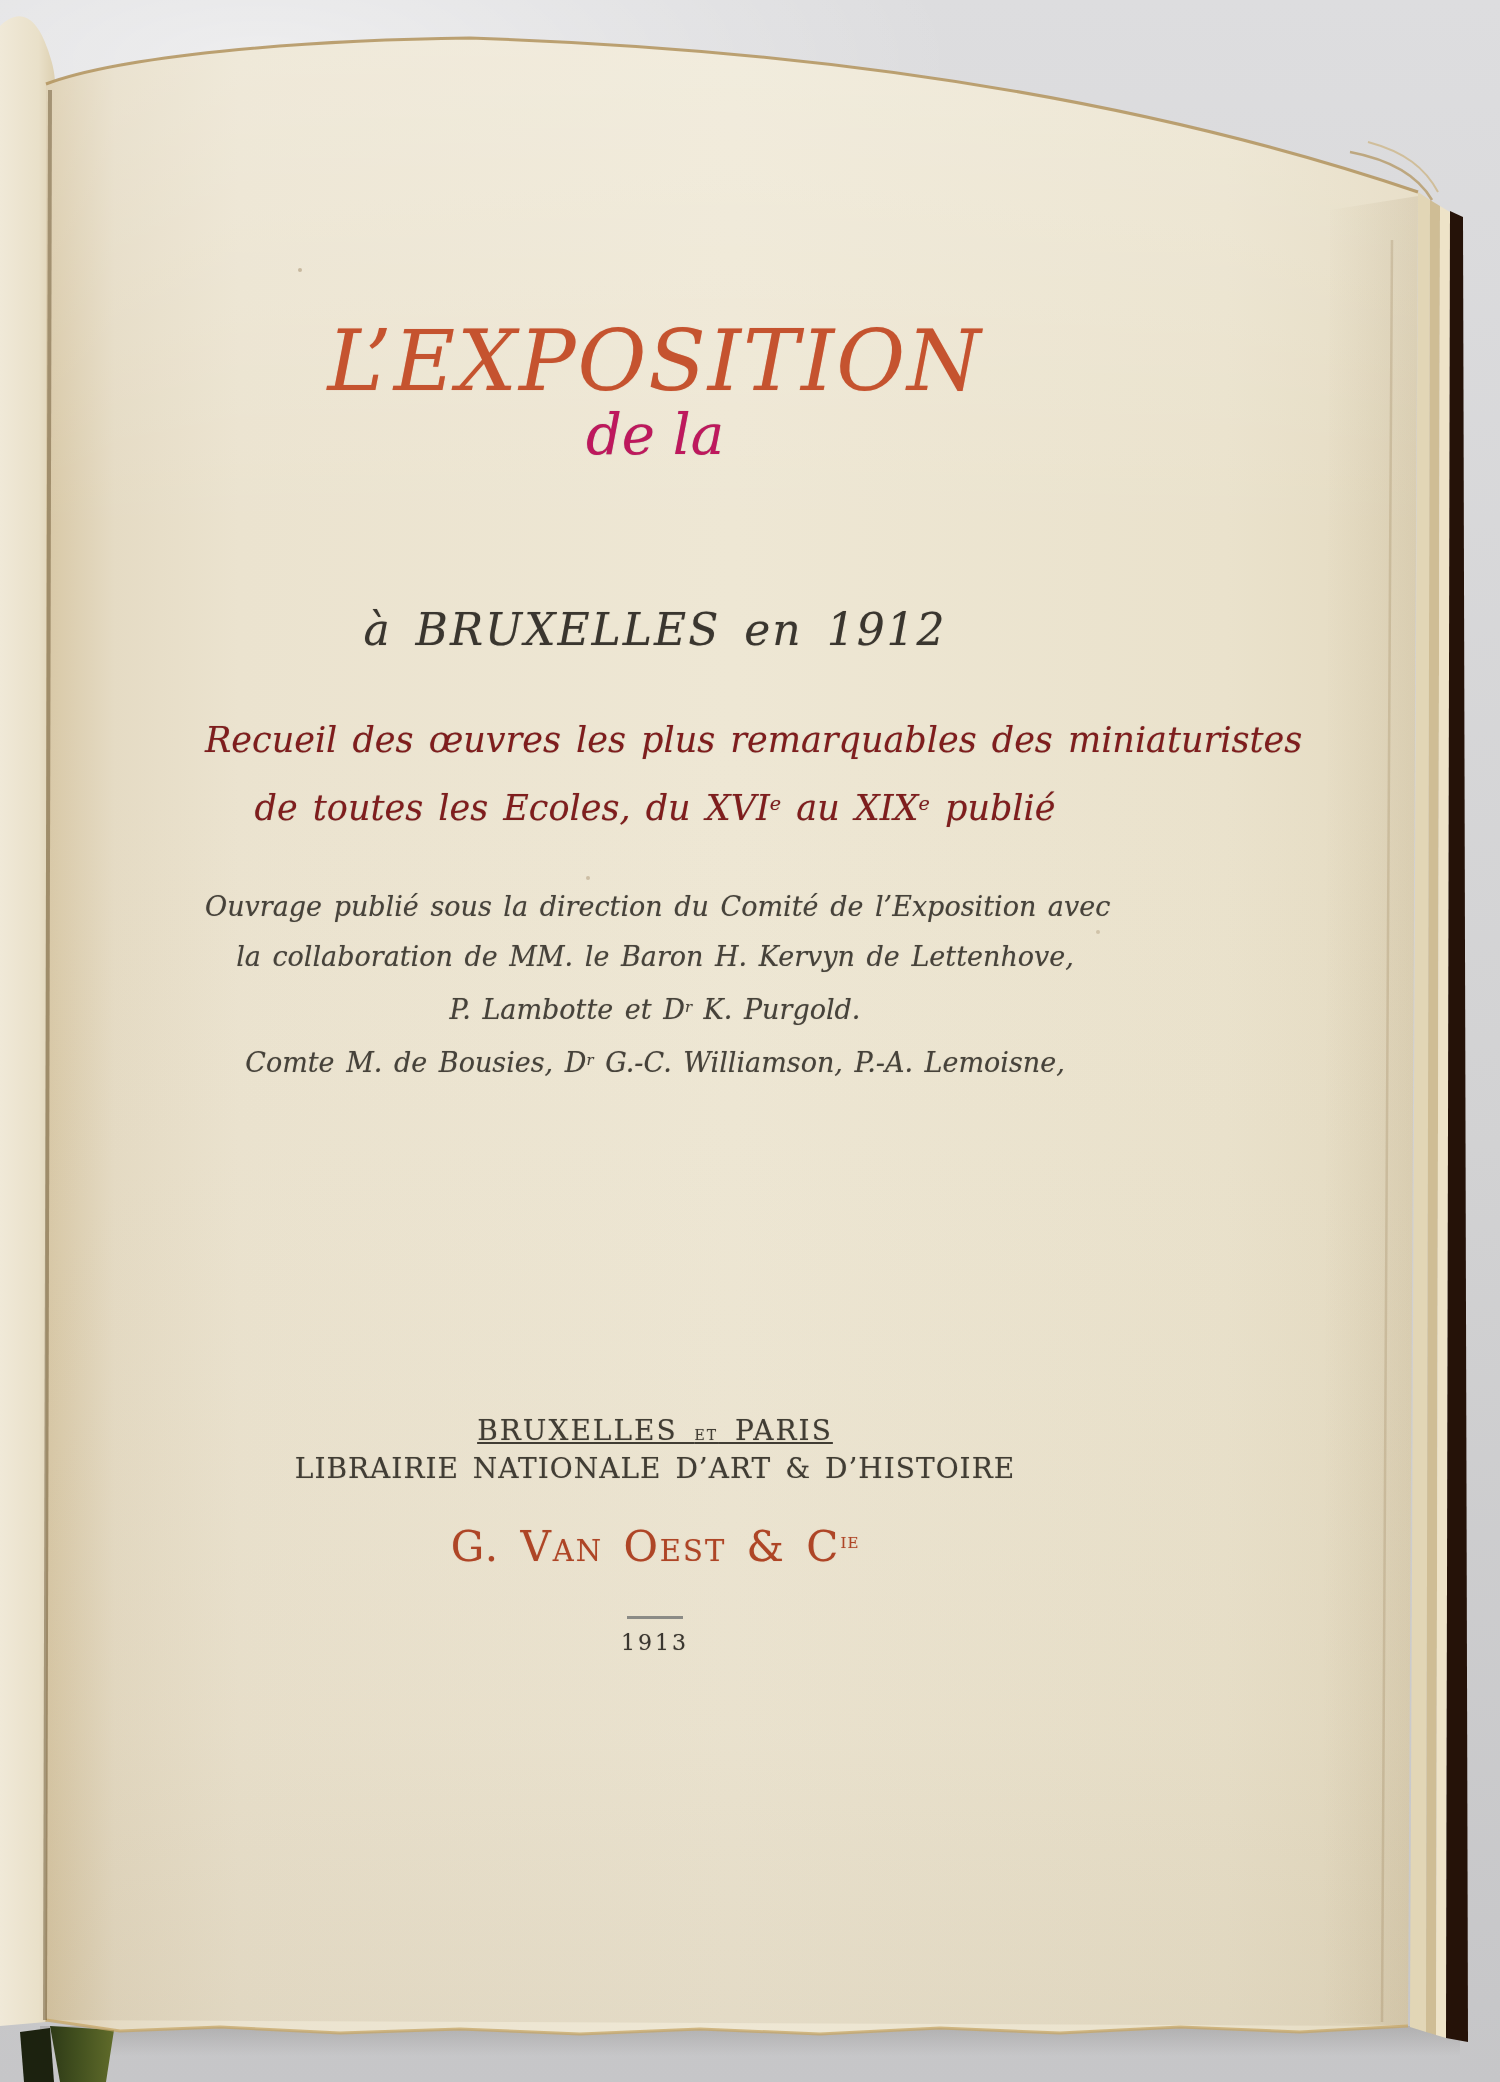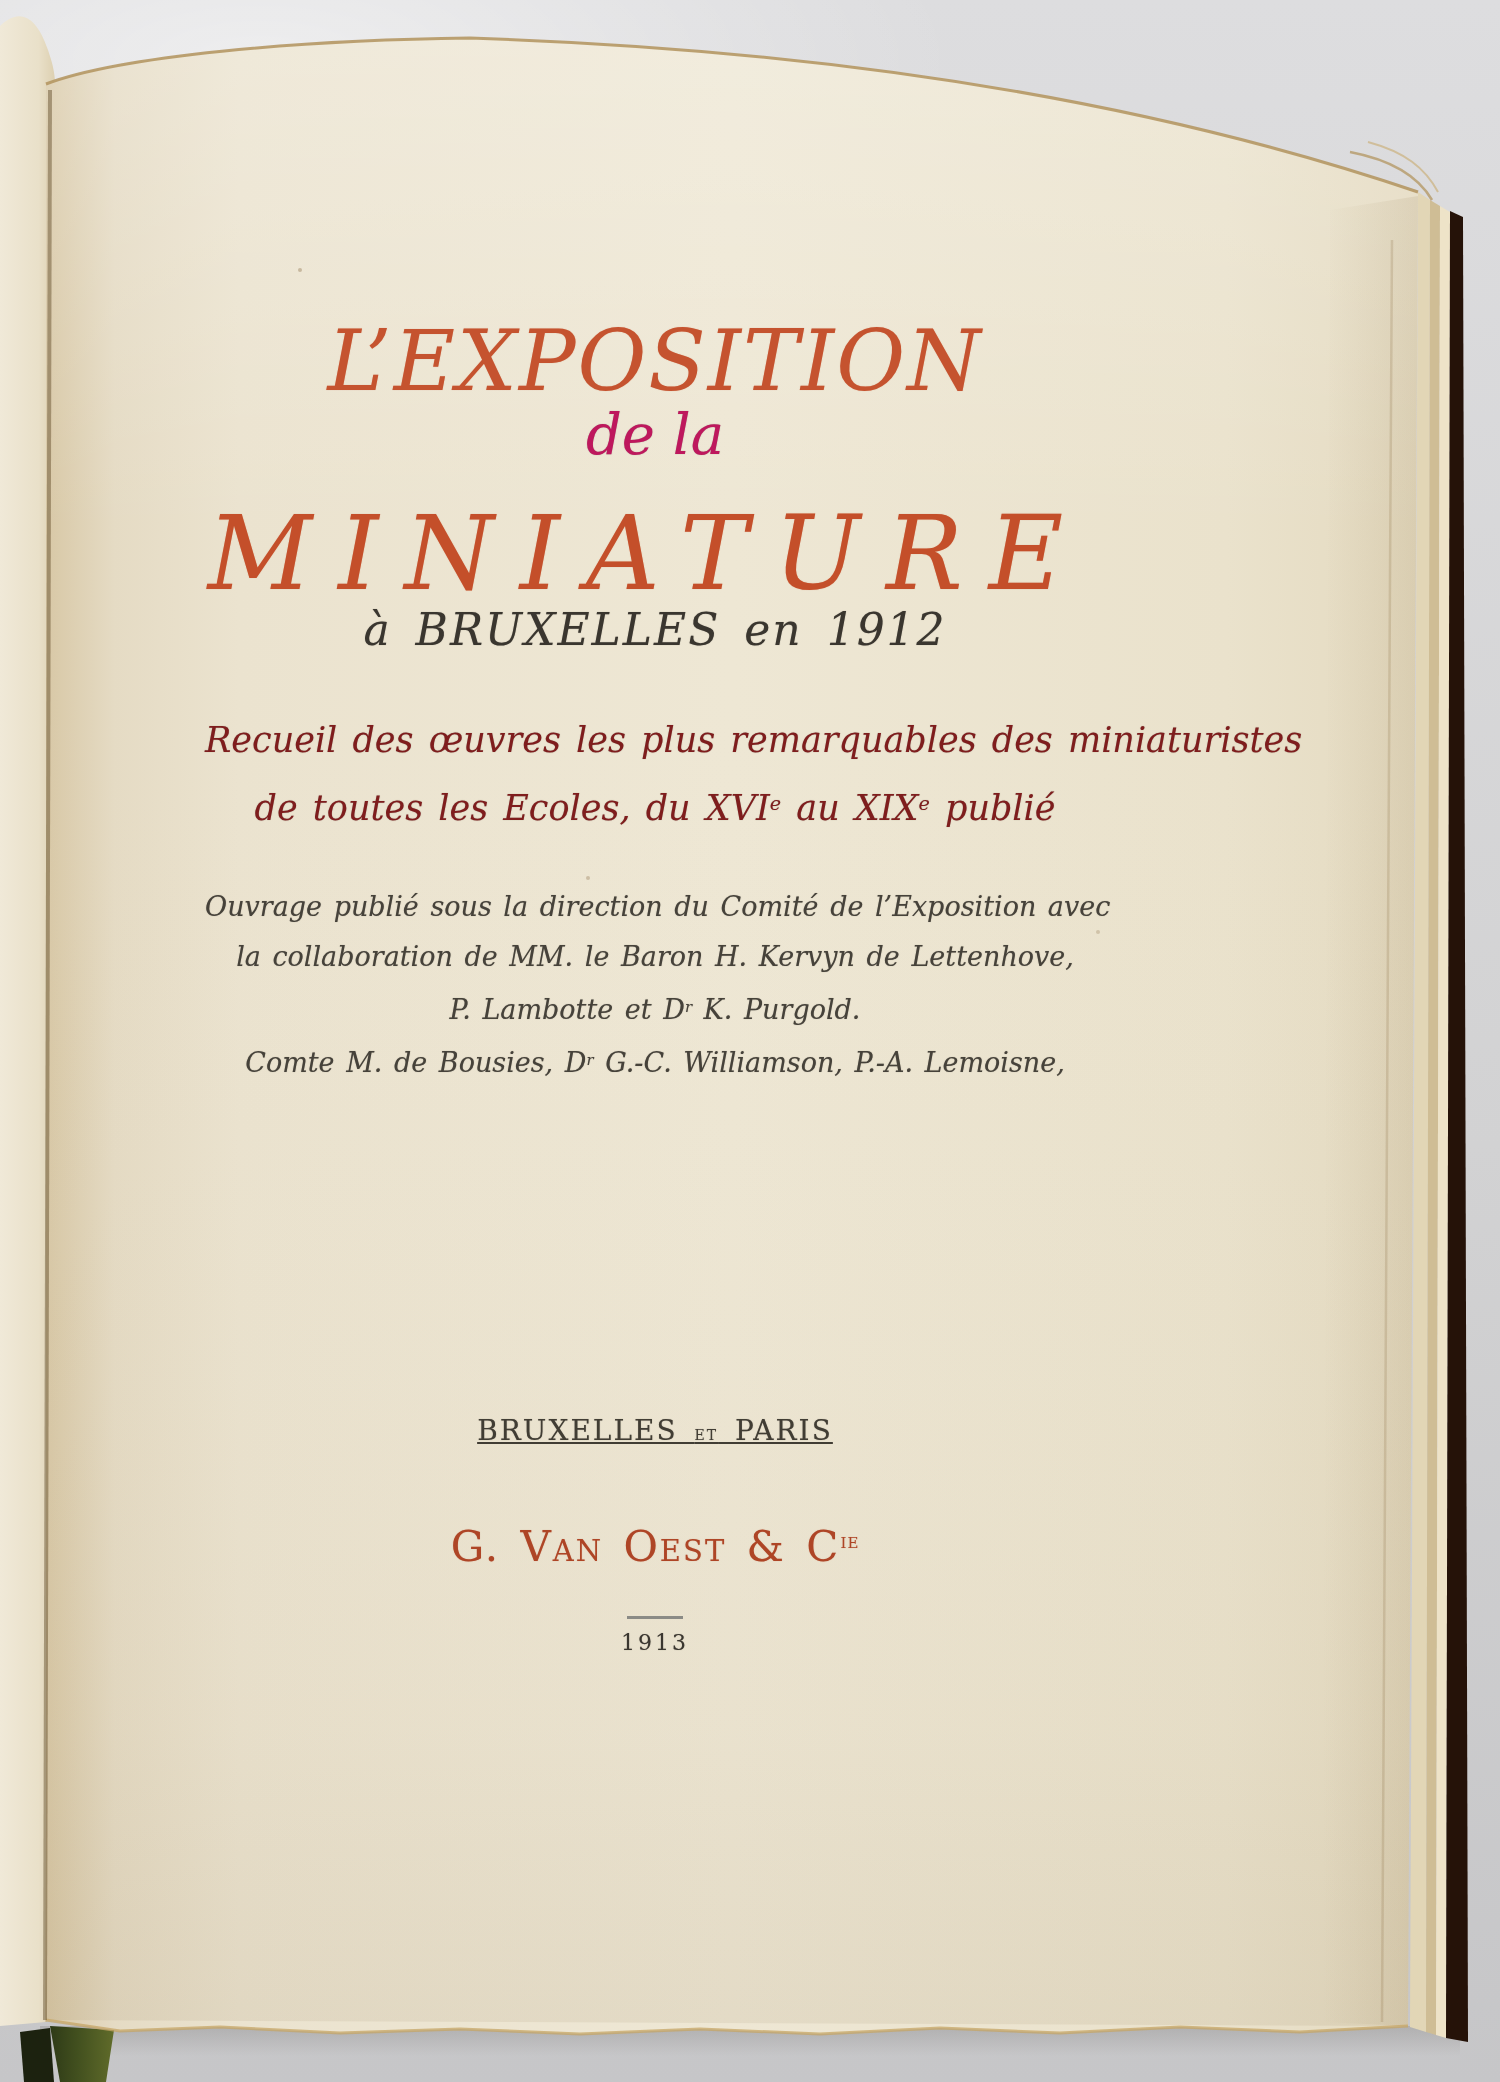--- a/index.html
+++ b/index.html
@@ -118,36 +118,36 @@
     <path d="M 50 90 C 47 800, 45 1500, 45 2020" fill="none" stroke="rgba(92,68,34,0.45)" stroke-width="4"></path>
     <path d="M 1392 240 C 1388 900, 1384 1600, 1382 2022" fill="none" stroke="rgba(130,100,55,0.2)" stroke-width="2.5"></path>
     <circle cx="300" cy="270" r="2" fill="rgba(130,100,60,0.35)"></circle>
     <circle cx="588" cy="878" r="2" fill="rgba(130,100,60,0.3)"></circle>
     <circle cx="1098" cy="932" r="2" fill="rgba(130,100,60,0.25)"></circle>
   </svg>
 
   <div class="text-col">
     <div class="t-exposition">L’EXPOSITION</div>
     <div class="t-dela soft">de la</div>
-    <div class="t-miniature">MINIATURE</div>
     <div class="t-bruxelles soft">à BRUXELLES en 1912</div>
 
     <div class="t-desc soft">
       <div style="position:static">Recueil des œuvres les plus remarquables des miniaturistes</div>
       <div style="position:static"><span>de toutes les Ecoles, du XVI</span><span class="sup">e</span><span> au XIX</span><span class="sup">e</span><span> publié</span></div>
     </div>
 
     <div class="t-credits soft">
       <div style="position:static">Ouvrage publié sous la direction du Comité de l’Exposition avec</div>
       <div style="position:static">la collaboration de MM. le Baron H. Kervyn de Lettenhove,</div>
       <div style="position:static"><span>P. Lambotte et D</span><span class="sup">r</span><span> K. Purgold.</span></div>
       <div style="position:static"><span>Comte M. de Bousies, D</span><span class="sup">r</span><span> G.-C. Williamson, P.-A. Lemoisne,</span></div>
     </div>
 
     <div class="t-city soft"><span>BRUXELLES </span><span class="sc small">et</span><span> PARIS</span></div>
+    <div class="t-librairie soft">LIBRAIRIE NATIONALE D’ART &amp; D’HISTOIRE</div>
     <div class="t-publisher"><span>G. V</span><span class="sc">an</span><span> O</span><span class="sc">est</span><span> &amp; C</span><span class="supc sc">ie</span></div>
     <div class="t-rule">
       <span></span>
     </div>
     <div class="t-year soft">1913</div>
   </div>
 
 </div>
 
 </body></html>

